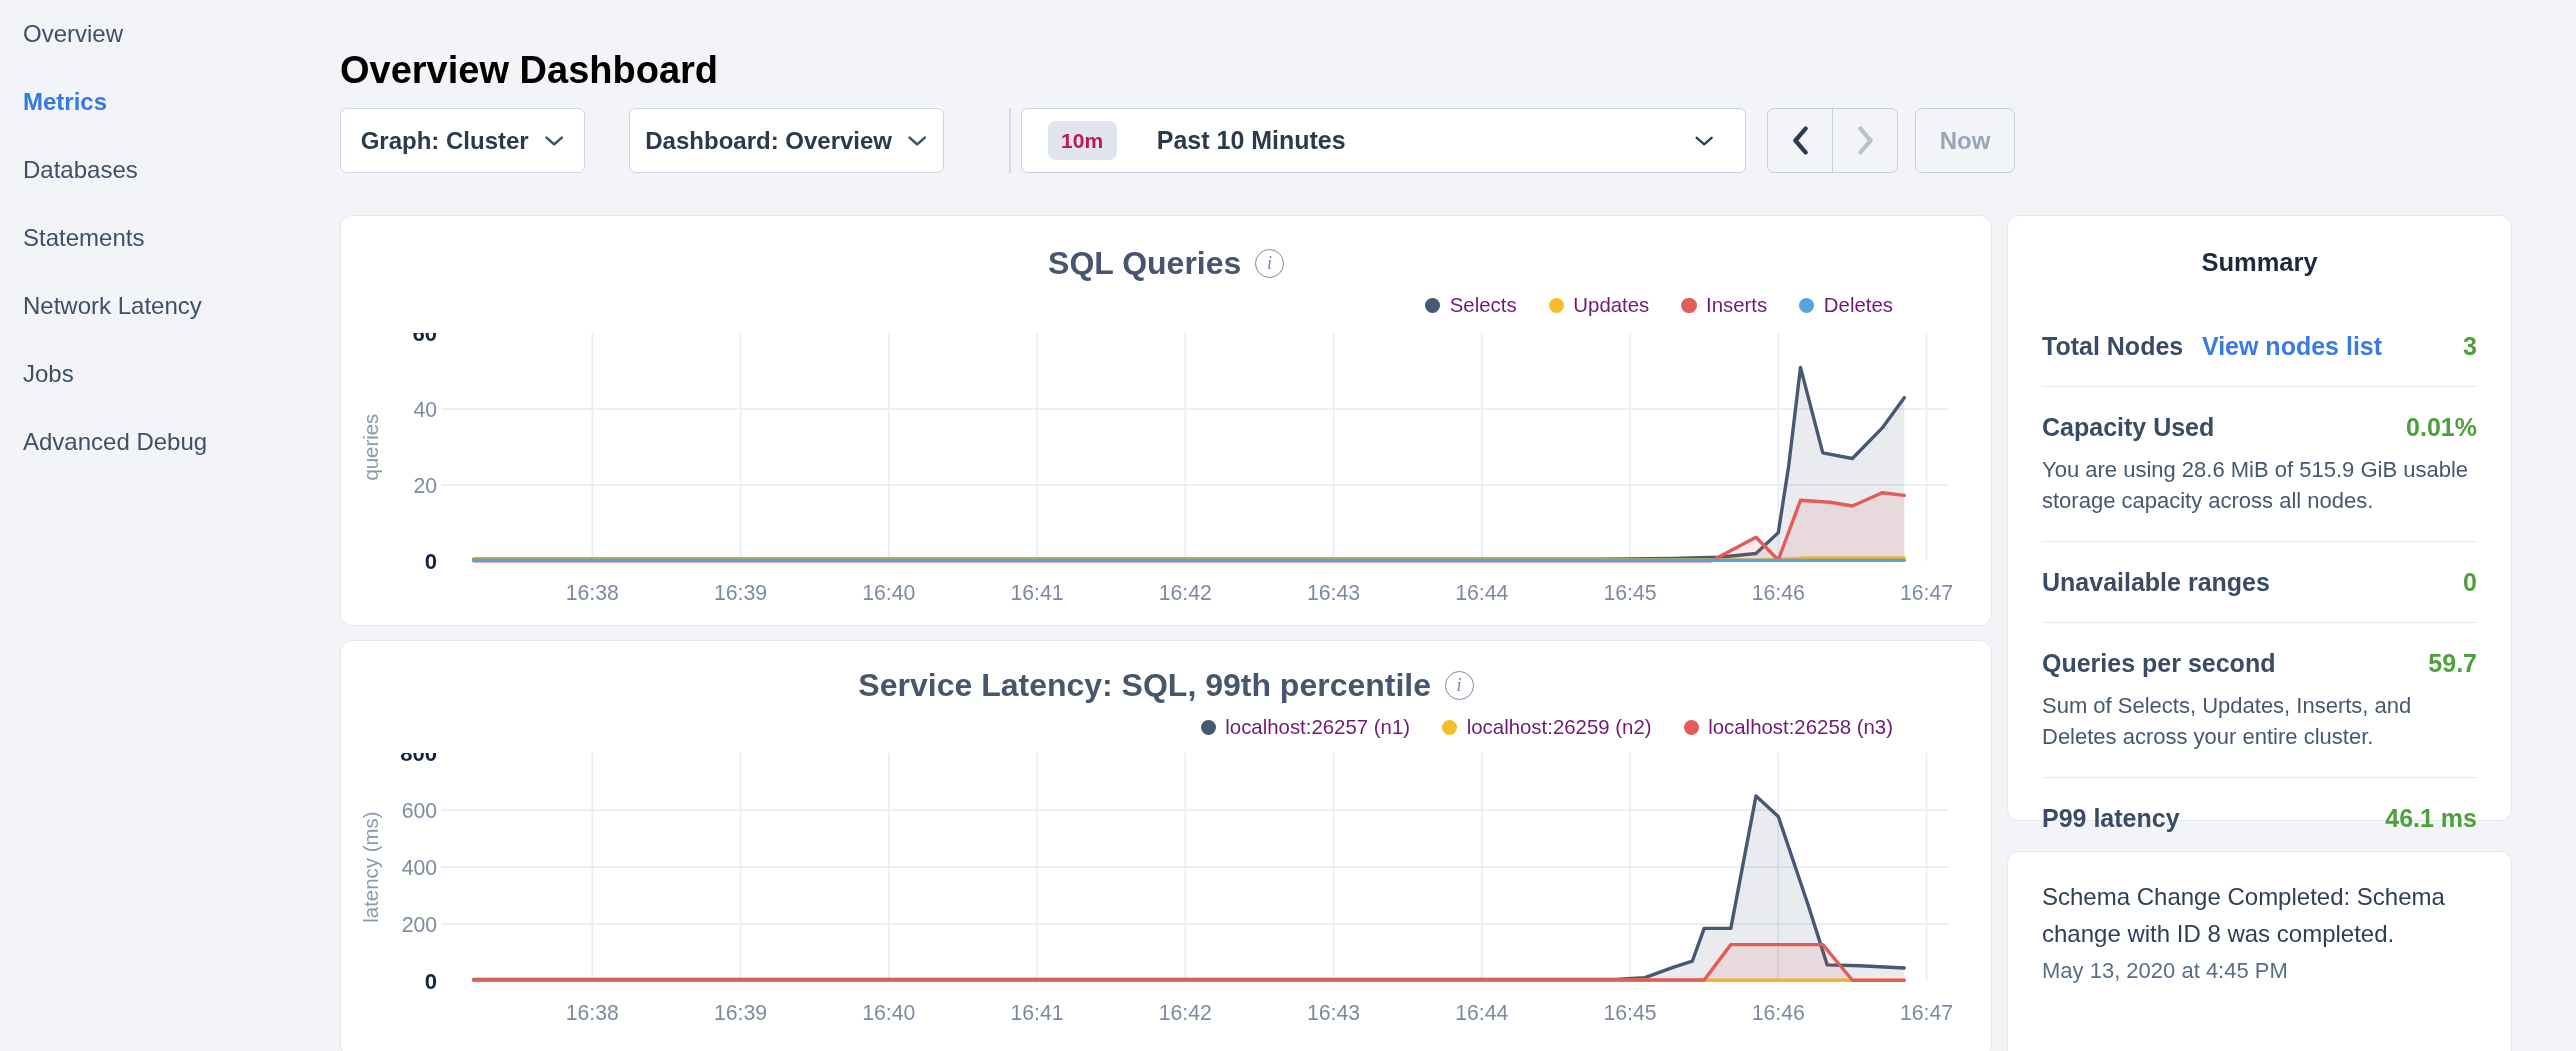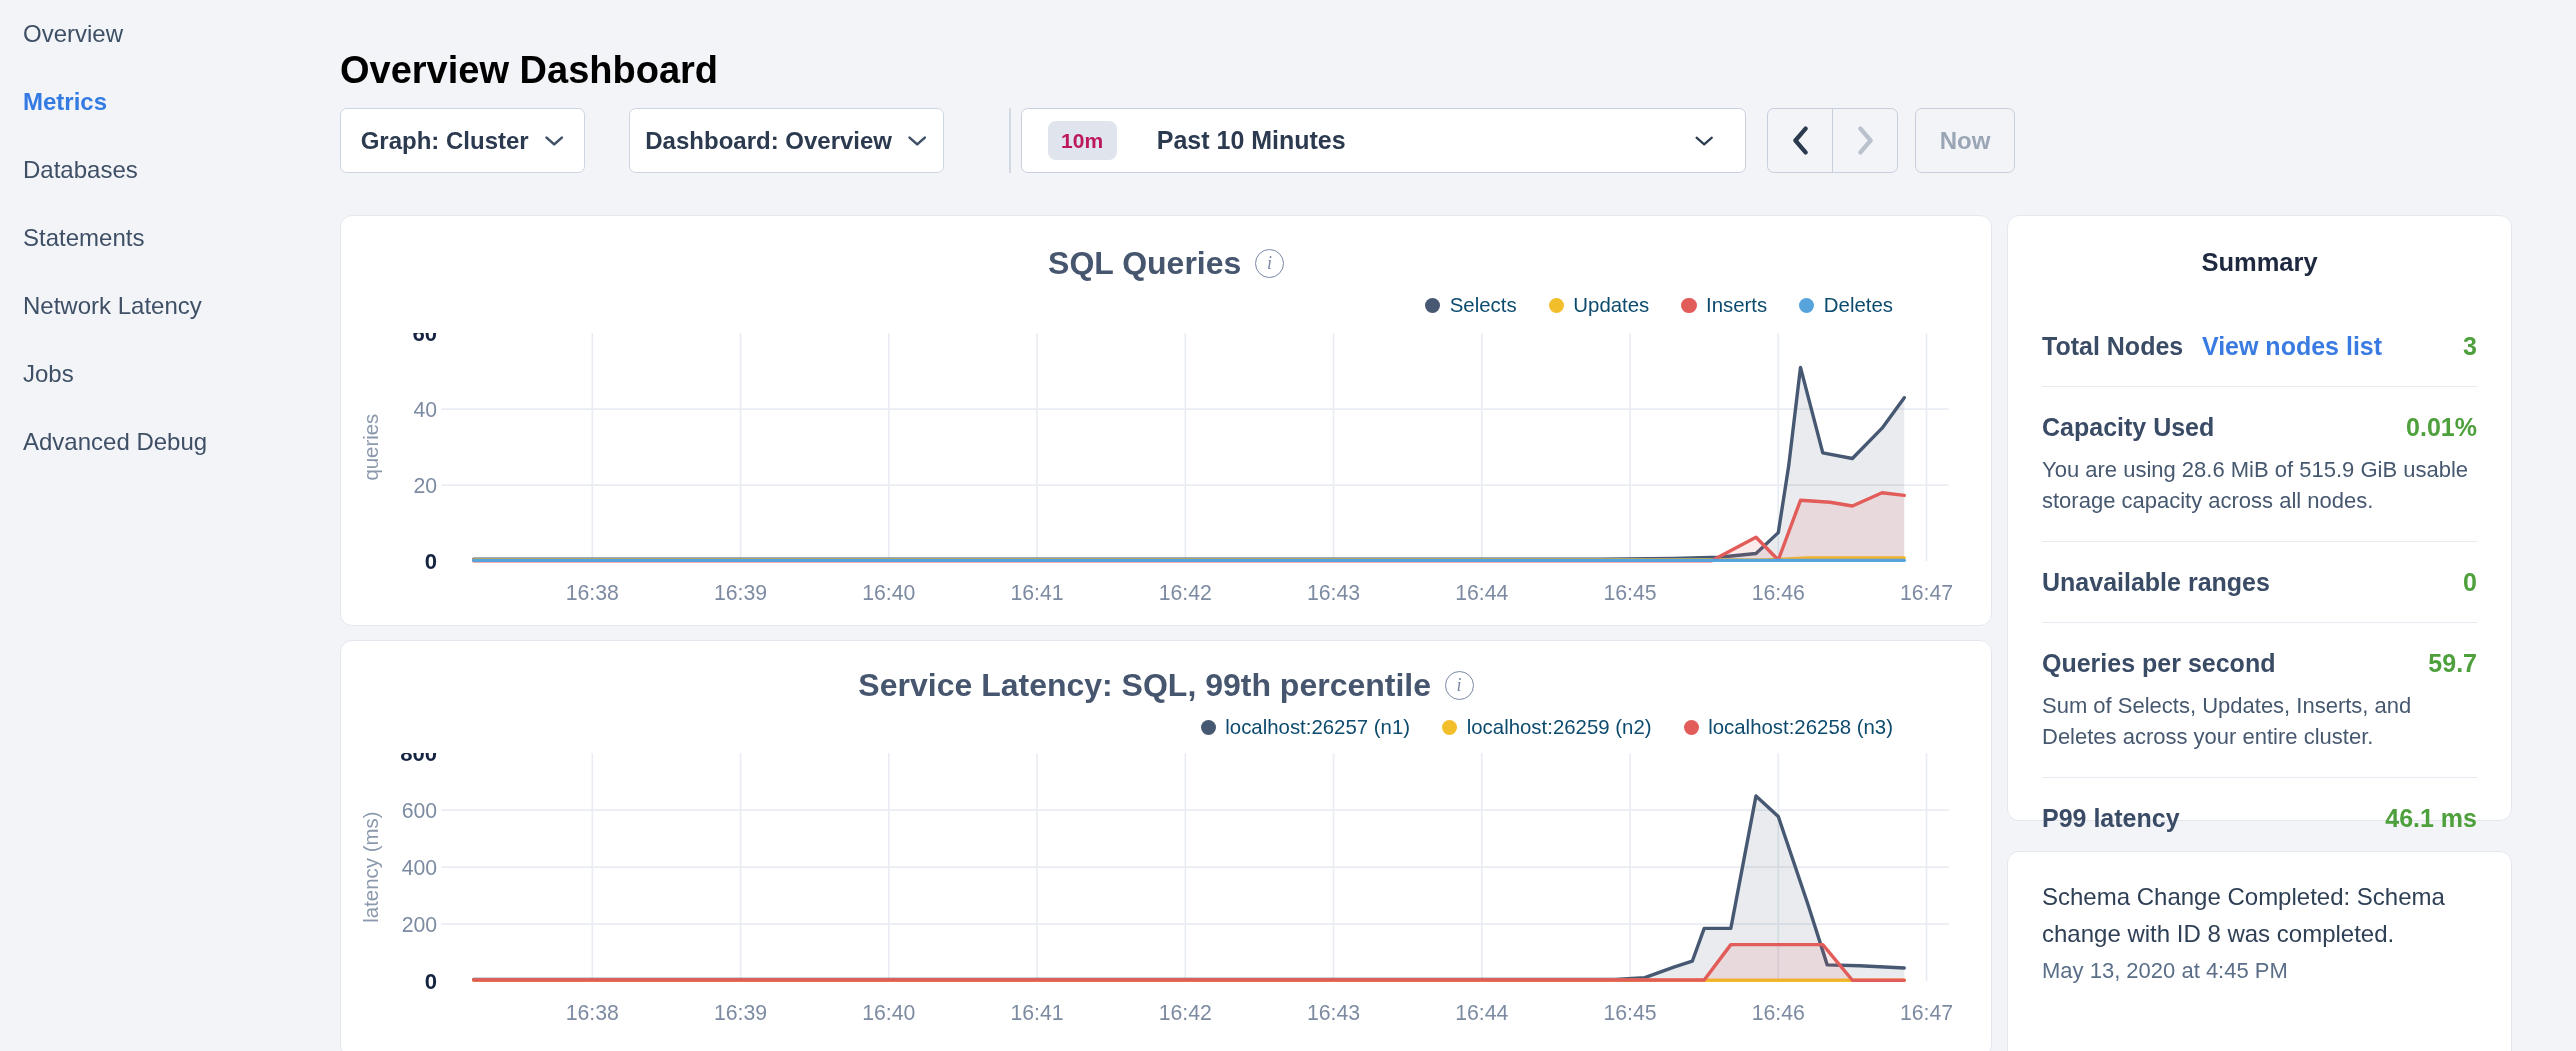--- a/index.html
+++ b/index.html
@@ -49,21 +49,21 @@
   .chart-card-2 .chart-head{top:25.5px;}
   .chart-title{font-size:32px;font-weight:bold;color:#47566f;}
   .info-icon{width:29px;height:29px;border:1.7px solid #7a89a6;border-radius:50%;box-sizing:border-box;
      color:#7a89a6;font-size:18px;font-style:italic;font-family:"Liberation Serif",serif;
      display:flex;align-items:center;justify-content:center;cursor:pointer;}
   .legend{position:absolute;right:98px;display:flex;gap:32px;align-items:center;}
   .chart-card-1 .legend{top:78px;}
   .chart-card-2 .legend{top:75px;}
   .legend-item{display:flex;align-items:center;gap:9.4px;cursor:pointer;}
   .legend-dot{width:15.3px;height:15.3px;border-radius:50%;display:inline-block;}
-  .legend-label{font-size:20.4px;color:#0c4a6e;}
+  .legend-label{font-size:20.4px;color:#701a75;}
   .plot{position:absolute;left:0;}
   .chart-card-1 .plot{top:117px;}
   .chart-card-2 .plot{top:112px;}
   .grid{stroke:#e9edf3;stroke-width:2;}
   .ytick{font-size:25px;fill:#7d8ba2;}
   .ytick.edge{font-size:26px;font-weight:bold;fill:#152440;}
   .xtick{font-size:25px;fill:#7d8ba2;}
   .ylabel{font-size:24px;fill:#8b99ad;}
 
   

